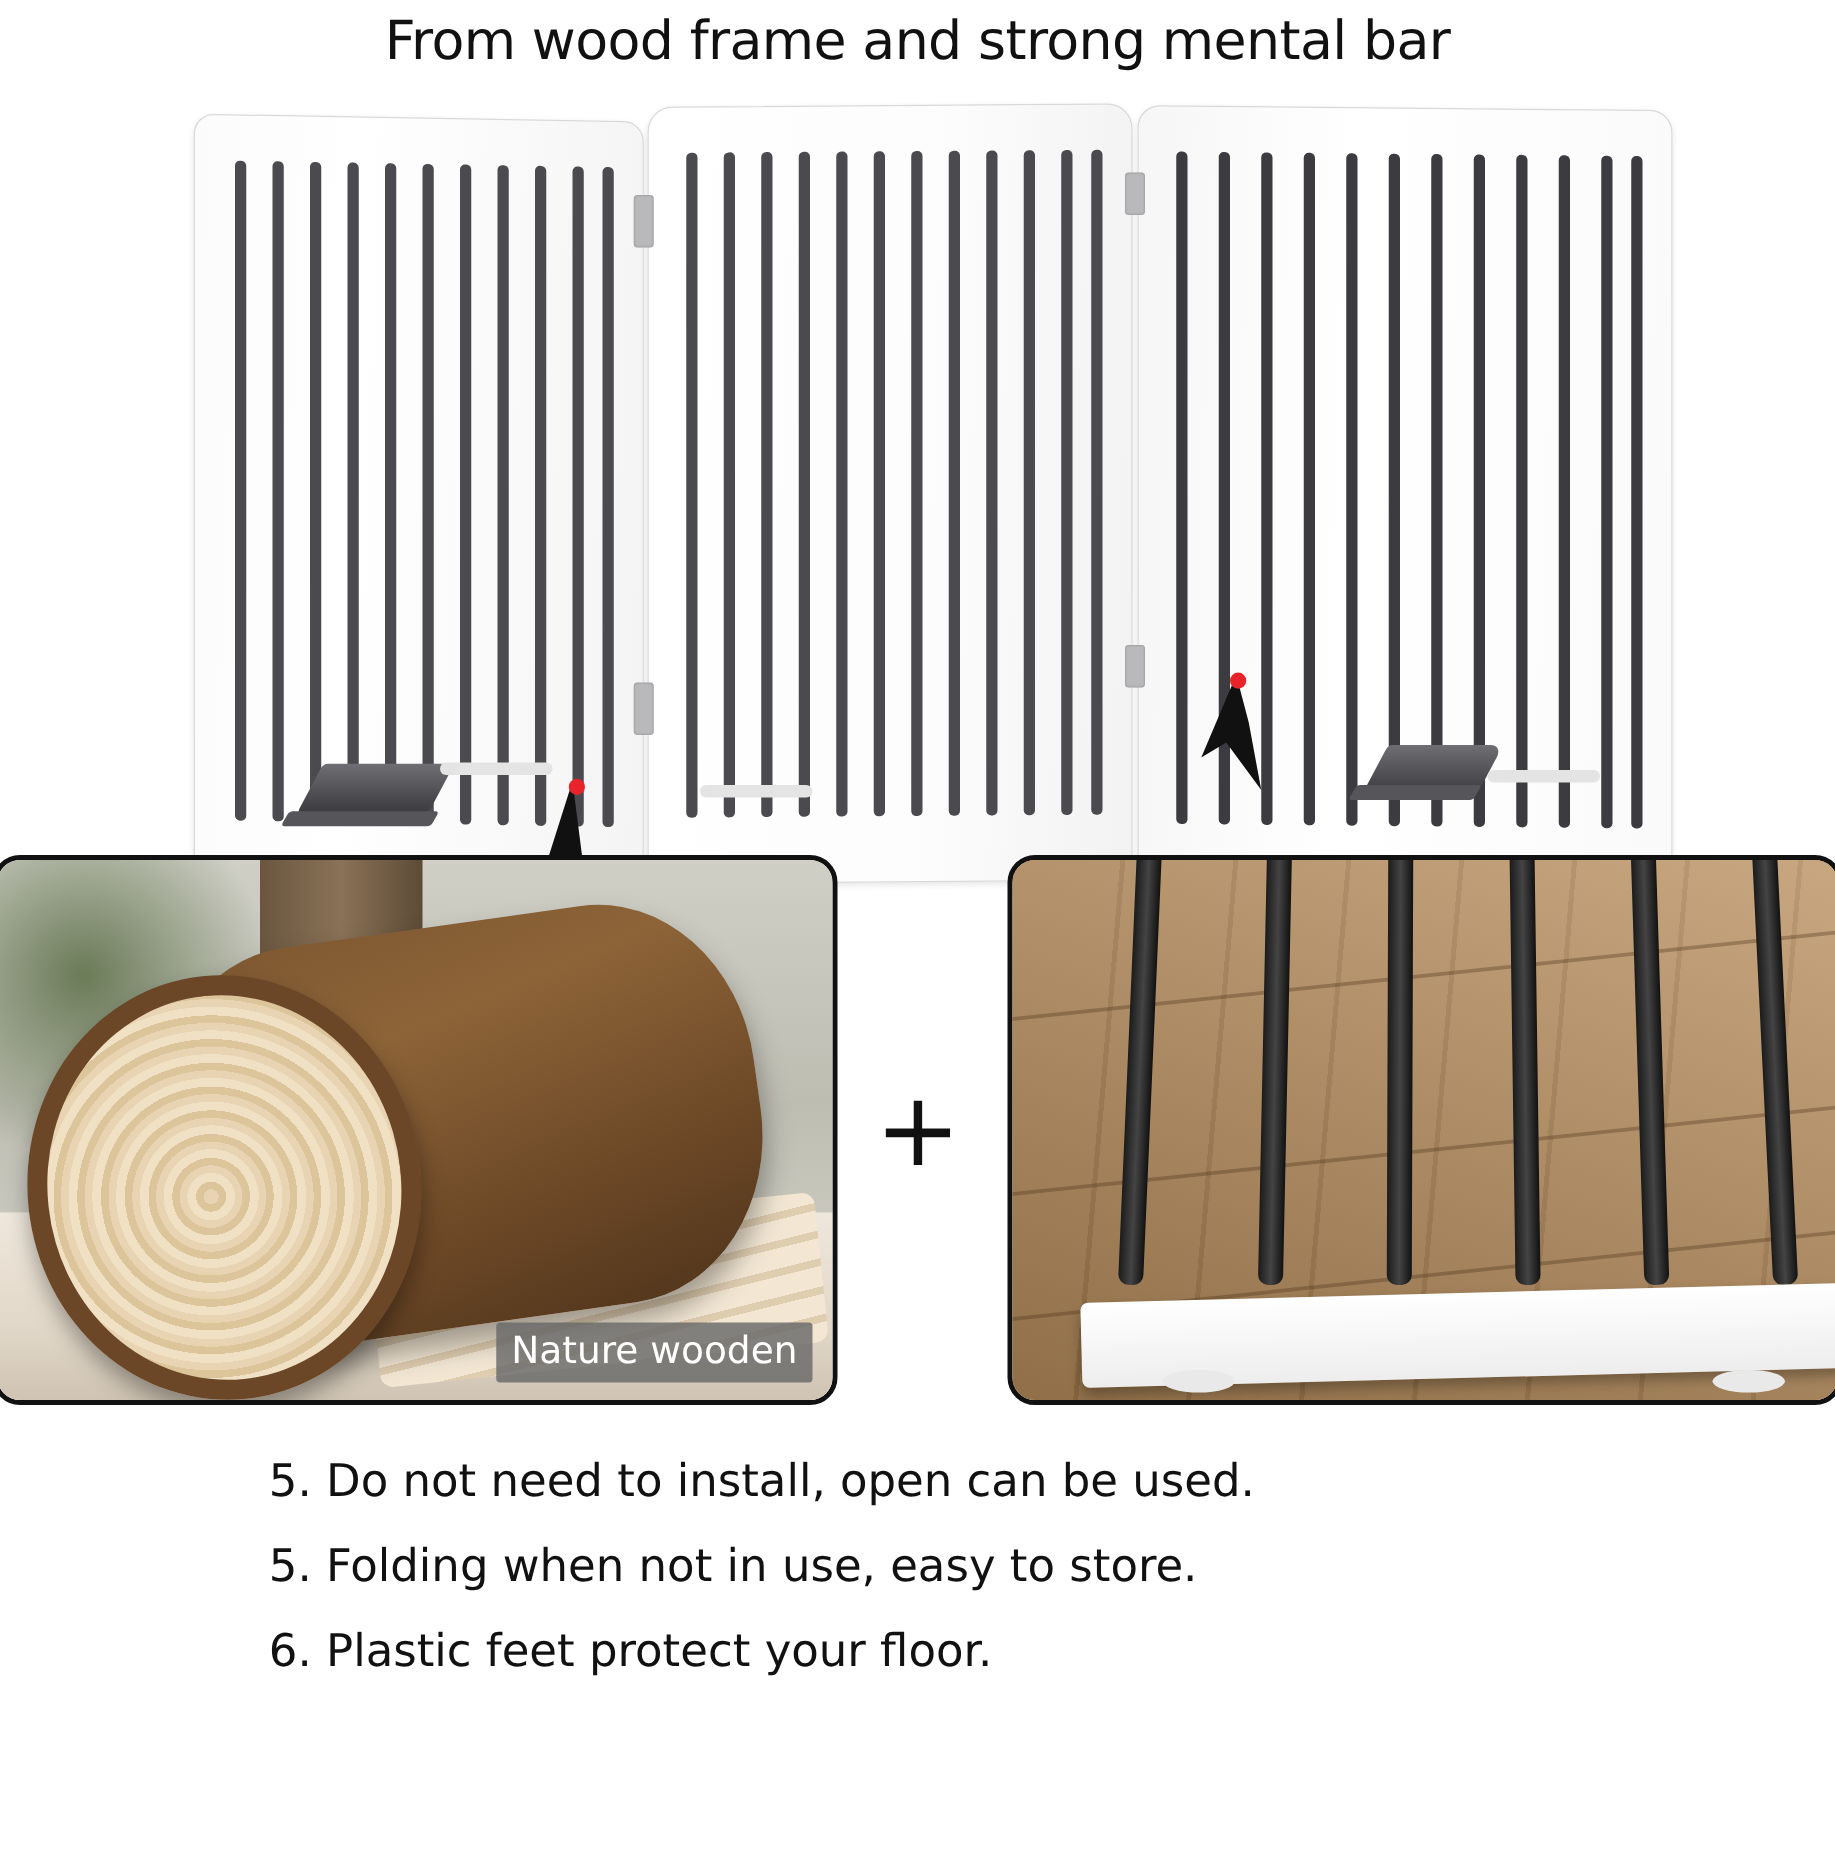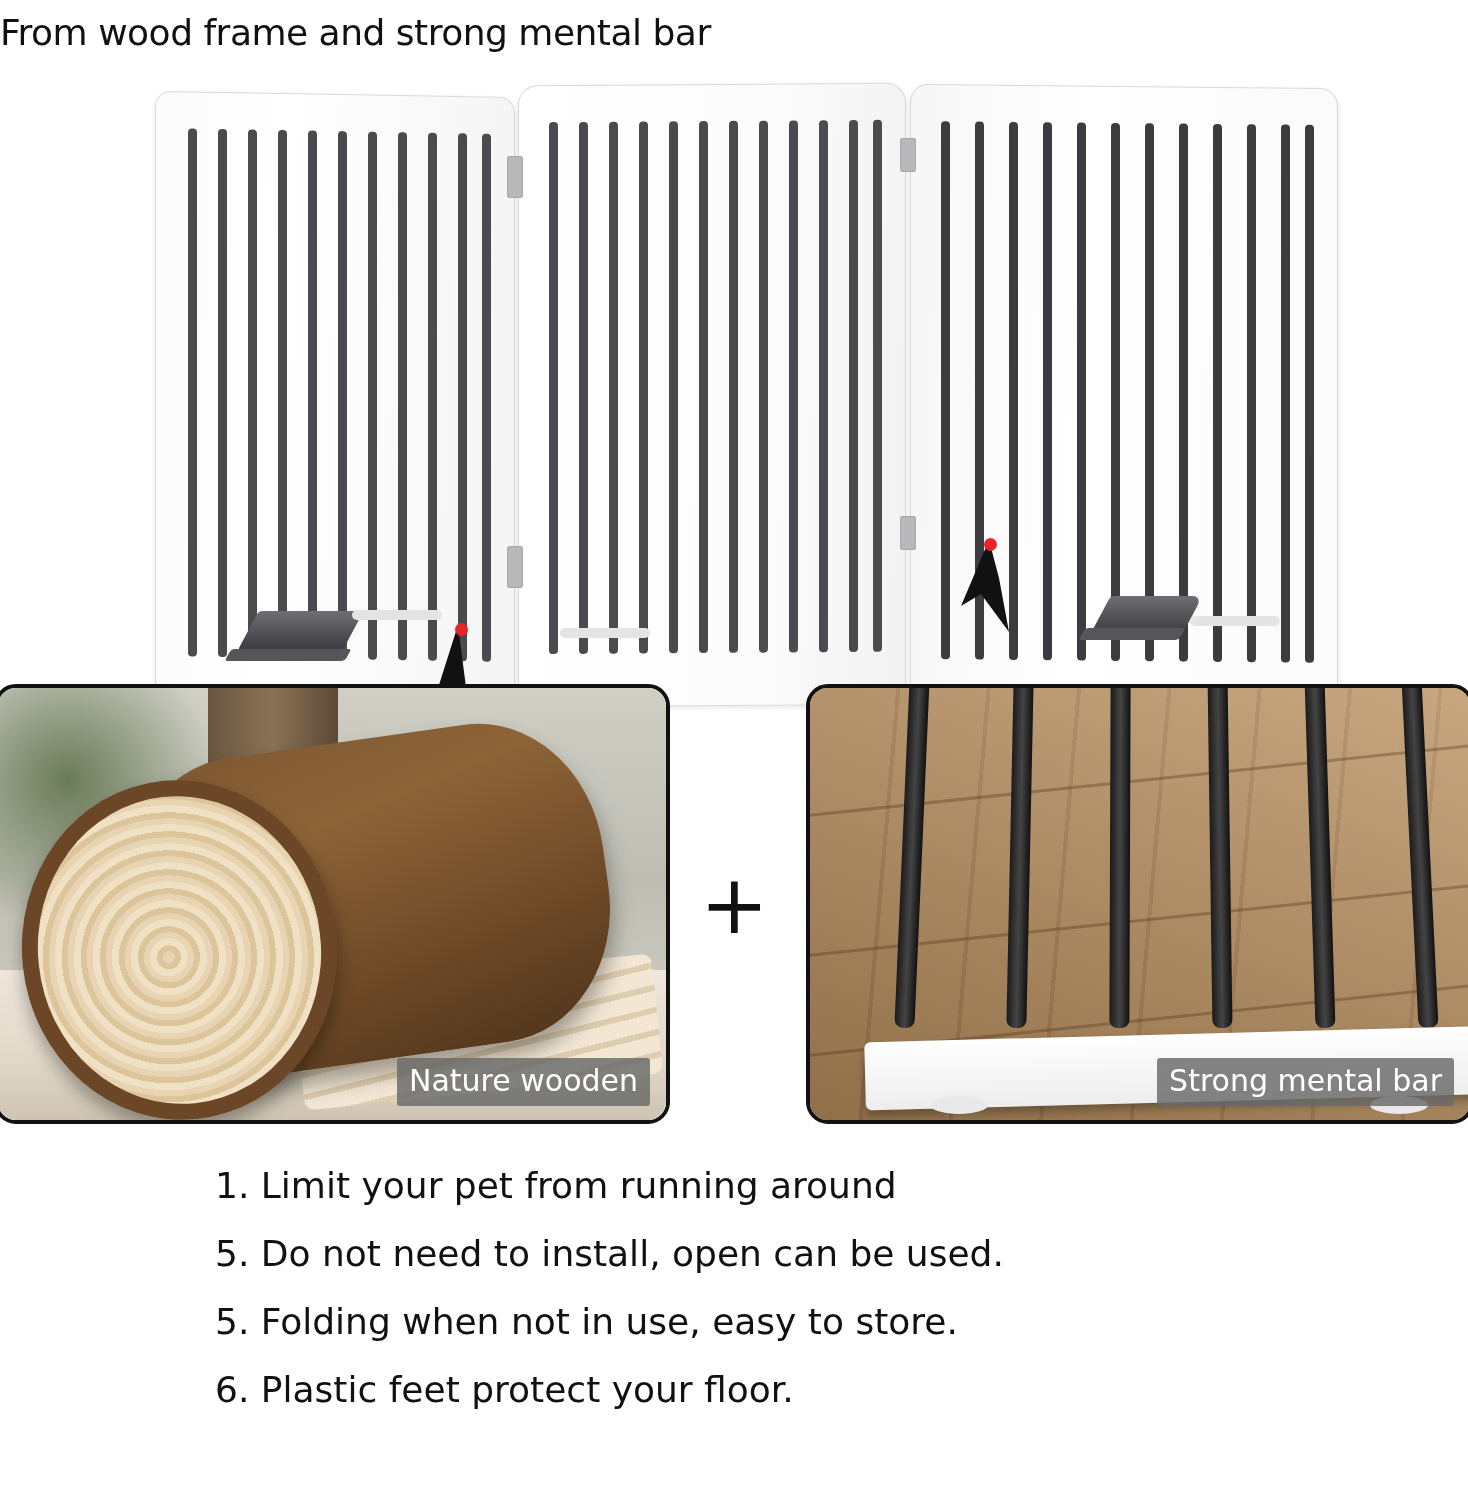--- a/index.html
+++ b/index.html
@@ -16,21 +16,22 @@
     color: #111111;
     overflow: hidden;
   }
 
   
   .headline {
     position: absolute;
     top: 4px;
     left: 0;
     width: 100%;
-    font-size: 36px;
+    text-align: center;
+    font-size: 43px;
     line-height: 58px;
     font-weight: 400;
     color: #111111;
     letter-spacing: -0.5px;
   }
 
   
   .gate-area {
     position: absolute;
     top: 76px;
@@ -399,22 +400,20 @@
       <div class="vbar" style="left:92px;  transform:rotate(2.5deg);"></div>
       <div class="vbar" style="left:200px; transform:rotate(1.2deg);"></div>
       <div class="vbar" style="left:300px; transform:rotate(0.2deg);"></div>
       <div class="vbar" style="left:400px; transform:rotate(-0.8deg);"></div>
       <div class="vbar" style="left:500px; transform:rotate(-1.8deg);"></div>
       <div class="vbar" style="left:600px; transform:rotate(-2.8deg);"></div>
       <div class="base-rail"></div>
       <div class="base-foot" style="left:120px;"></div>
       <div class="base-foot" style="left:560px;"></div>
     </div>
-    <div class="caption">Strong mental bar</div>
   </div>
 </div>
 
 <div class="features">
-  <div class="feature">1. Limit your pet from running around</div>
   <div class="feature">5. Do not need to install, open can be used.</div>
   <div class="feature">5. Folding when not in use, easy to store.</div>
   <div class="feature">6. Plastic feet protect your floor.</div>
 </div>
 
 </body></html>

